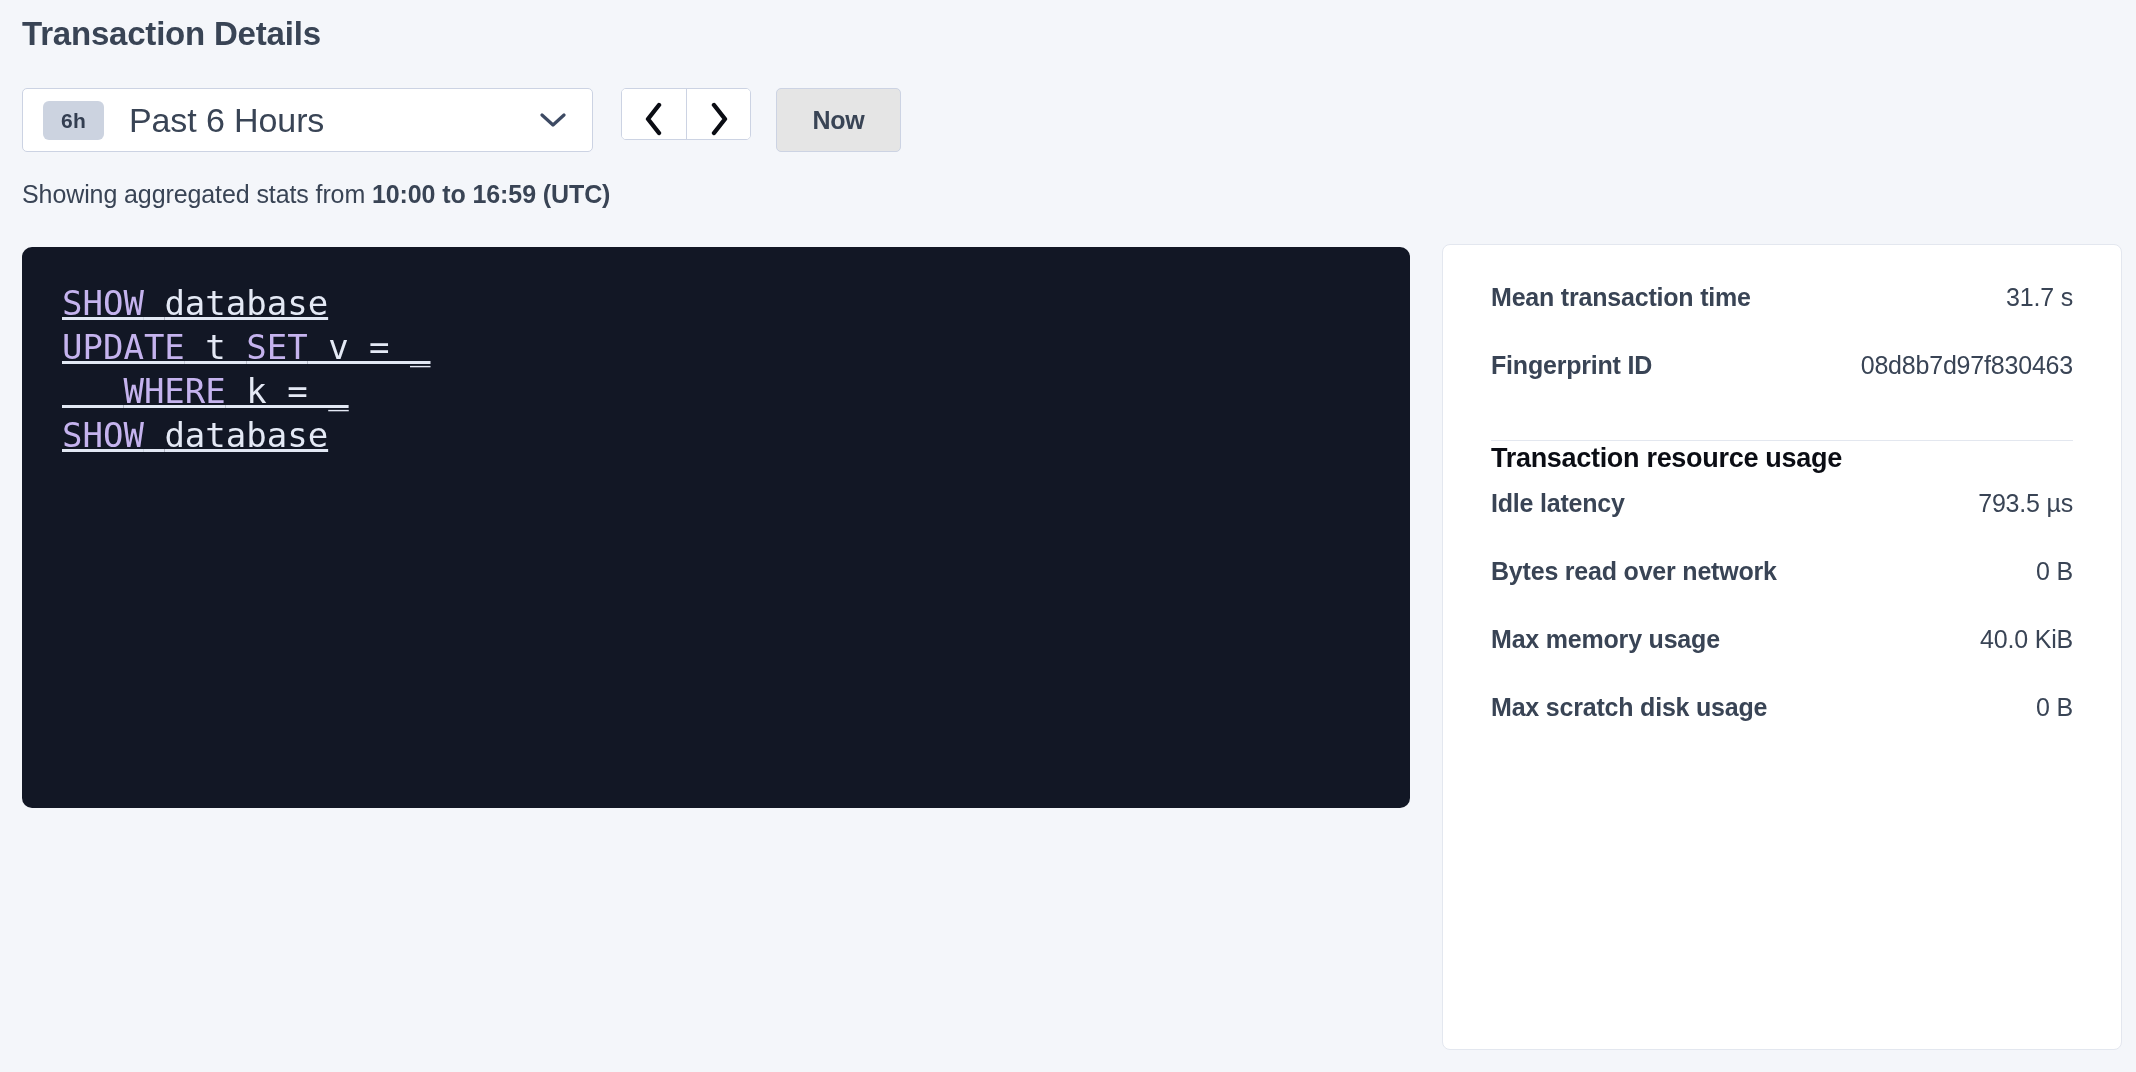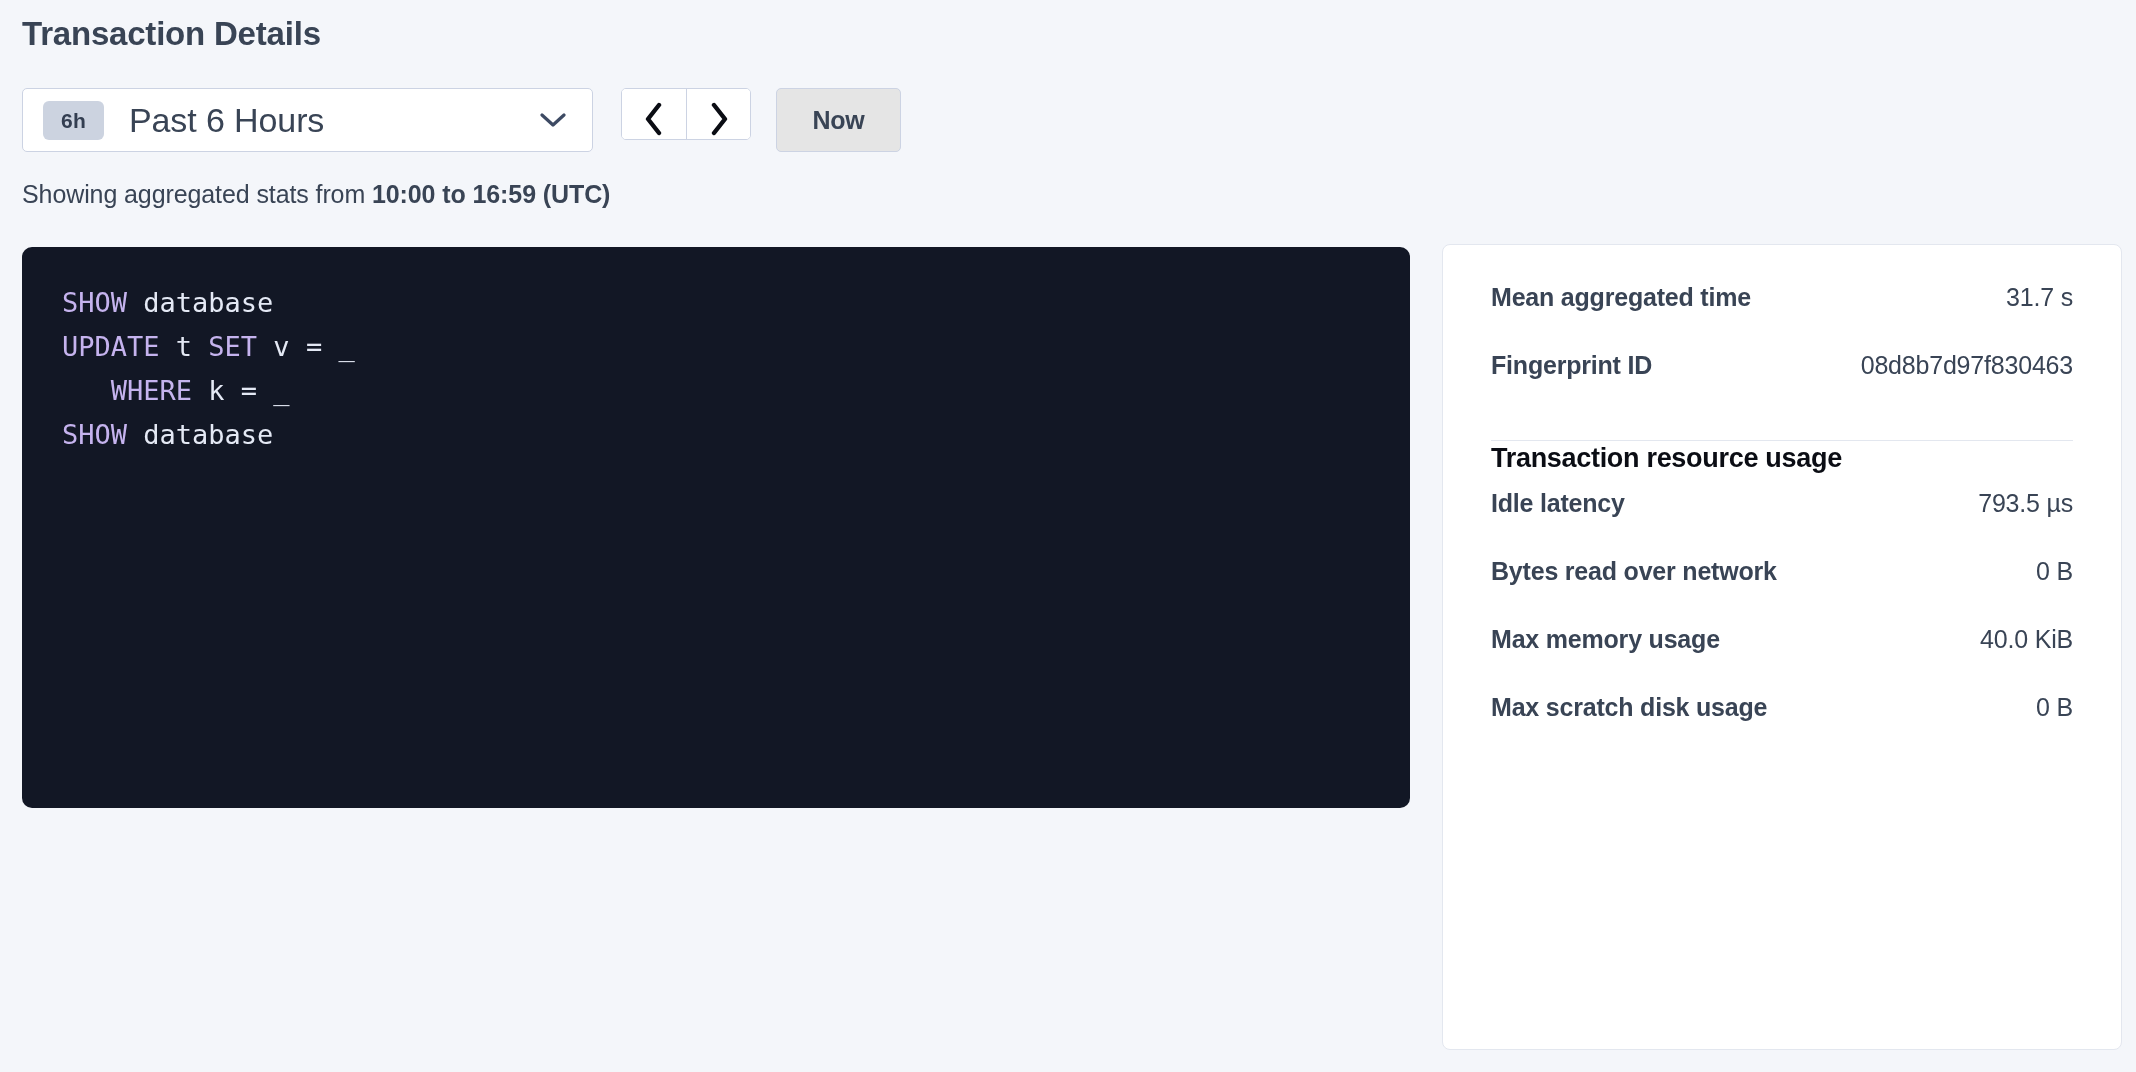--- a/index.html
+++ b/index.html
@@ -142,24 +142,25 @@
     width: 1388px;
     height: 561px;
     background: #121725;
     border-radius: 10px;
     padding: 34px 40px;
     overflow: hidden;
   }
 
   .code-line {
     font-family: "DejaVu Sans Mono", monospace;
-    font-size: 27px;
+    font-size: 34px;
     line-height: 44px;
     white-space: pre;
     color: #e2e8f4;
+    text-decoration: underline;
   }
   .kw { color: #c5b3ee; }
   .id { color: #e4e9f5; }
 
   
   .detail-card {
     position: absolute;
     left: 1442px;
     top: 244px;
     width: 680px;
@@ -258,21 +259,21 @@
         <div class="code-line"><span class="kw">SHOW</span><span class="id"> </span><span class="id">database</span></div>
         <div class="code-line"><span class="kw">UPDATE</span><span class="id"> t </span><span class="kw">SET</span><span class="id"> v = _</span></div>
         <div class="code-line"><span class="id">   </span><span class="kw">WHERE</span><span class="id"> k = _</span></div>
         <div class="code-line"><span class="kw">SHOW</span><span class="id"> </span><span class="id">database</span></div>
       </div>
   </div>
 
   <div class="detail-card">
     <div id="summary-stats">
         <div class="stat-row">
-          <span class="stat-label">Mean aggregated time</span>
+          <span class="stat-label">Mean transaction time</span>
           <span class="stat-value">31.7 s</span>
         </div>
         <div class="stat-row">
           <span class="stat-label">Fingerprint ID</span>
           <span class="stat-value">08d8b7d97f830463</span>
         </div>
       </div>
     <div class="divider"></div>
     <div class="section-title">Transaction resource usage</div>
     <div id="resource-stats">

